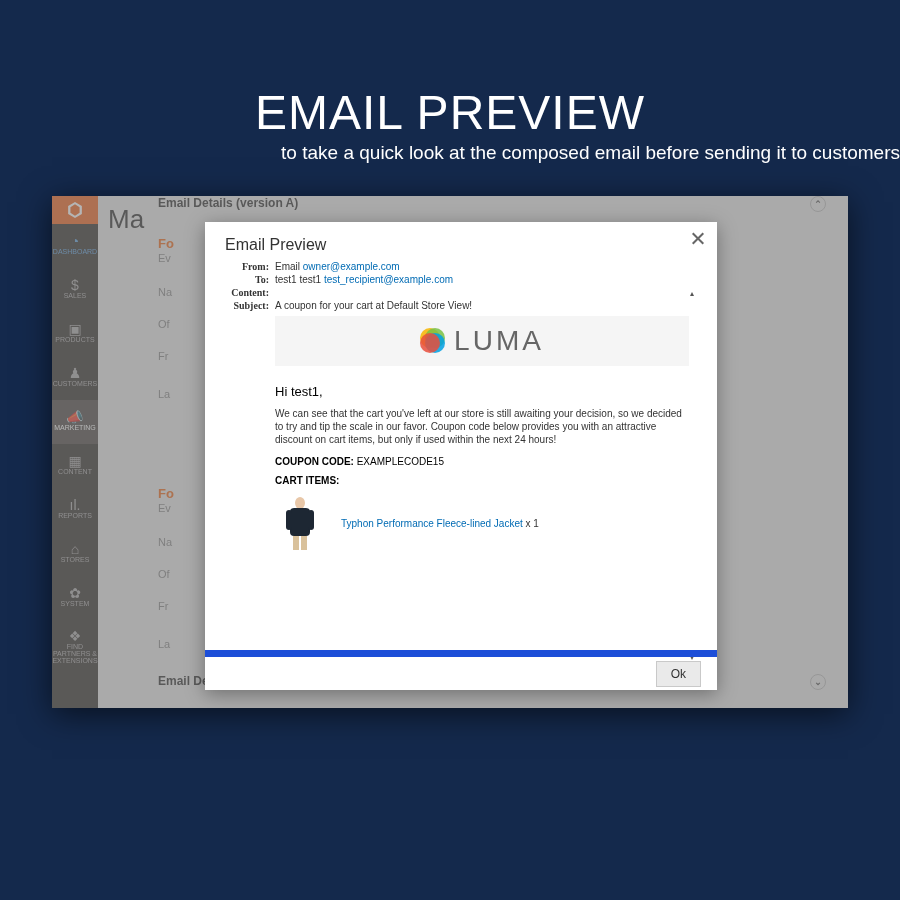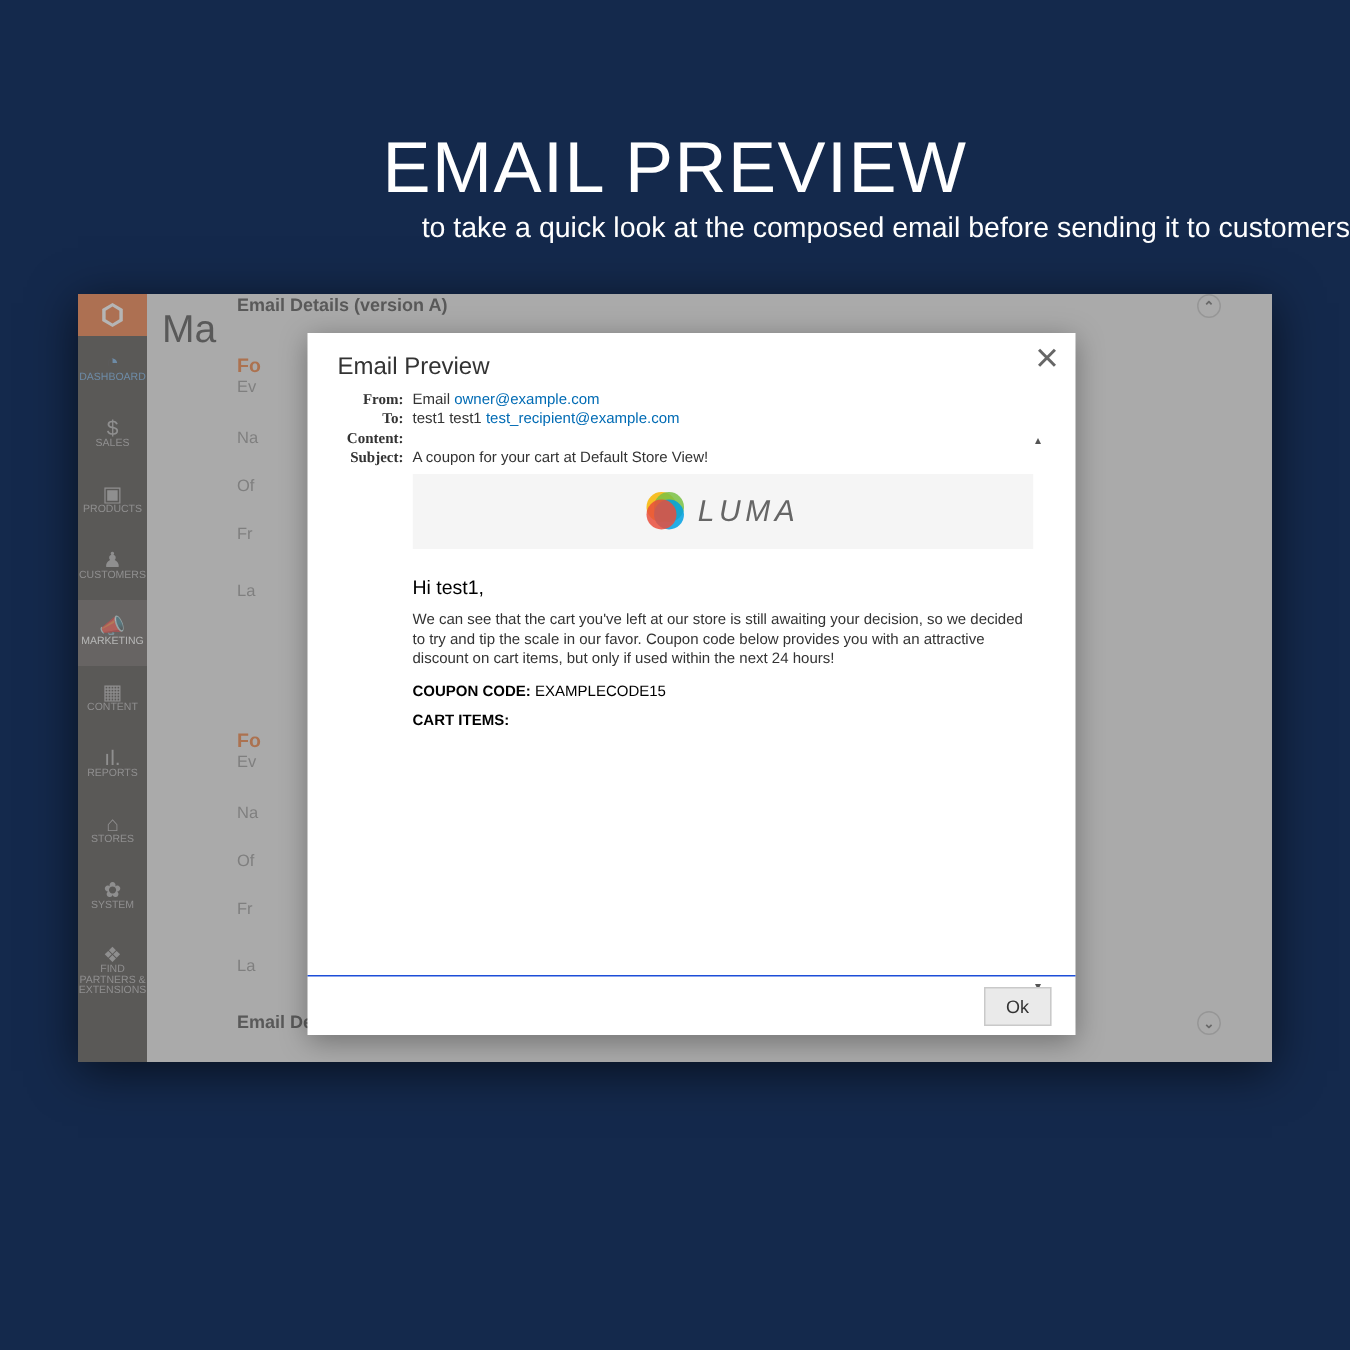--- a/index.html
+++ b/index.html
@@ -10,21 +10,21 @@
   .app-window { position:absolute; left:52px; top:196px; width:796px; height:512px; background:#f1f1f1; box-shadow:0 6px 30px rgba(0,0,0,0.6); overflow:hidden; }
   
   .sidebar { position:absolute; left:0; top:0; bottom:0; width:46px; background:#373330; }
   .side-logo { width:46px; height:28px; background:#ee6724; display:flex; align-items:center; justify-content:center; color:#fff; font-size:12px; font-weight:bold;}
   .side-item { width:46px; height:44px; color:#aaa; font-size:7px; display:flex; flex-direction:column; align-items:center; justify-content:center; gap:3px; text-align:center; line-height:7px;}
   .side-item.active { background:#524d49; color:#fff;}
   .side-item .ico { font-size:14px; }
   
   .main-area { position:absolute; left:46px; top:0; right:0; bottom:0; background:#e7e7e7; }
   .main-title { position:absolute; left:10px; top:8px; font-size:26px; color:#333; }
-  .section-bar { position:absolute; left:60px; right:28px; height:22px; background:transparent; color:#333; font-size:12px; font-weight:600;}
+  .section-bar { position:absolute; left:60px; right:16px; height:22px; background:transparent; color:#333; font-size:12px; font-weight:600;}
   .sect1 { top:0px; }
   .sect2 { top:478px; }
   .chevron { position:absolute; right:6px; top:0px; width:16px; height:16px; border:1px solid #bbb; border-radius:50%; display:flex; align-items:center; justify-content:center; font-size:9px; color:#555;}
   .faint-col { position:absolute; left:60px; width:60px; color:#888; font-size:11px; }
   .faint-head { color:#ec6b1f; font-weight:bold; font-size:13px;}
   
   .overlay { position:absolute; inset:0; background:rgba(120,120,120,0.55); }
   .modal { position:absolute; left:153px; top:26px; width:512px; height:468px; background:#fff; box-shadow:0 4px 18px rgba(0,0,0,0.35); }
   .modal-close { position:absolute; right:10px; top:8px; width:18px; height:18px; cursor:pointer; }
   .modal-close:before, .modal-close:after { content:""; position:absolute; left:8px; top:1px; width:2px; height:15px; background:#666;}
@@ -34,29 +34,29 @@
   .meta-row { display:flex; gap:6px; padding:1px 0;}
   .meta-row .lab { width:44px; text-align:right; font-weight:700;font-family:Liberation Serif, serif;}
   .meta-row .val a { color:#006bb4; text-decoration:none; }
   .content-box { margin:2px 28px 0 70px; height:330px; overflow:hidden; position:relative; }
   .scrollbar-fake { position:absolute; right:22px; top:66px; width:8px; height:380px; }
   .scroll-arrow { width:10px; height:10px; display:flex; align-items:center; justify-content:center; font-size:8px; color:#555;}
   .luma-band { background:#f5f5f5; height:50px; display:flex; align-items:center; justify-content:center; gap:8px; margin-top:2px;}
   .luma-ring { width:26px; height:26px; position:relative; }
   .ring { position:absolute; width:20px; height:20px; border-radius:50%; opacity:0.85;}
   .r1{background:#f7b500;left:0;top:0;} .r2{background:#7ac143;left:5px;top:0;} .r3{background:#00a0e3;left:5px;top:5px;} .r4{background:#e94e3c;left:0;top:5px;}
-  .luma-text { font-size:20px; letter-spacing:3px; color:#666; font-weight:300;font-style:italic;}
+  .luma-text { font-size:28px; letter-spacing:3px; color:#666; font-weight:300;}
   .greeting { font-size:13px; font-weight:400; margin:18px 0 8px 0;}
   .para { font-size:10px; color:#333; line-height:13px; margin-bottom:10px;}
   .strong-line { font-size:10px; font-weight:700; margin-bottom:8px;}
   .cart-item { display:flex; align-items:center; gap:16px; margin:10px 0; font-size:10px;}
   .thumb { width:50px; height:55px; display:flex; align-items:center; justify-content:center; }
   .cart-item a { color:#006bb4; text-decoration:none;}
   .cart-item .qty { color:#333;}
-  .modal-footer { position:absolute; left:0; right:0; bottom:0; height:40px; border-top:1px solid #1d4ed8; display:flex; justify-content:flex-end; align-items:center; padding-right:16px;}
+  .modal-footer { position:absolute; left:0; right:0; bottom:0; height:40px; border-top:7px solid #1d4ed8; display:flex; justify-content:flex-end; align-items:center; padding-right:16px;}
   .ok-btn { background:#eaeaea; border:1px solid #c9c9c9; color:#333; font-size:12px; padding:5px 14px; cursor:pointer;}
 </style>
 </head>
 <body>
 
 <div class="hero">
   <h1>EMAIL PREVIEW</h1>
   <div class="subtitle">to take a quick look at the composed email before sending it to customers</div>
 
   <div class="app-window">
@@ -167,19 +167,32 @@
               <div class="ring r2"></div>
               <div class="ring r3"></div>
               <div class="ring r4"></div>
           </div>
           <div class="luma-text">LUMA</div>
         </div>
         <div class="greeting">Hi test1,</div>
         <div class="para">We can see that the cart you've left at our store is still awaiting your decision, so we decided to try and tip the scale in our favor. Coupon code below provides you with an attractive discount on cart items, but only if used within the next 24 hours!</div>
         <div class="strong-line"><span>COUPON CODE:</span> <span style="font-weight:400">EXAMPLECODE15</span></div>
         <div class="strong-line">CART ITEMS:</div>
+        <div class="cart-item">
+          <div class="thumb">
+            <svg width="40" height="55" viewBox="0 0 40 55">
+                <ellipse cx="20" cy="7" rx="5" ry="6" fill="#e8c7a8"></ellipse>
+                <rect x="10" y="12" width="20" height="28" rx="4" fill="#1d2733"></rect>
+                <rect x="6" y="14" width="6" height="20" rx="3" fill="#1d2733"></rect>
+                <rect x="28" y="14" width="6" height="20" rx="3" fill="#1d2733"></rect>
+                <rect x="13" y="40" width="6" height="14" fill="#d9c19b"></rect>
+                <rect x="21" y="40" width="6" height="14" fill="#d9c19b"></rect>
+              </svg>
+          </div>
+          <span><a>Typhon Performance Fleece-lined Jacket</a> <span class="qty">x 1</span></span>
+        </div>
       </div>
       <div class="modal-footer">
         <button class="ok-btn">Ok</button>
       </div>
     </div>
   </div>
 </div>
 
 </body></html>

